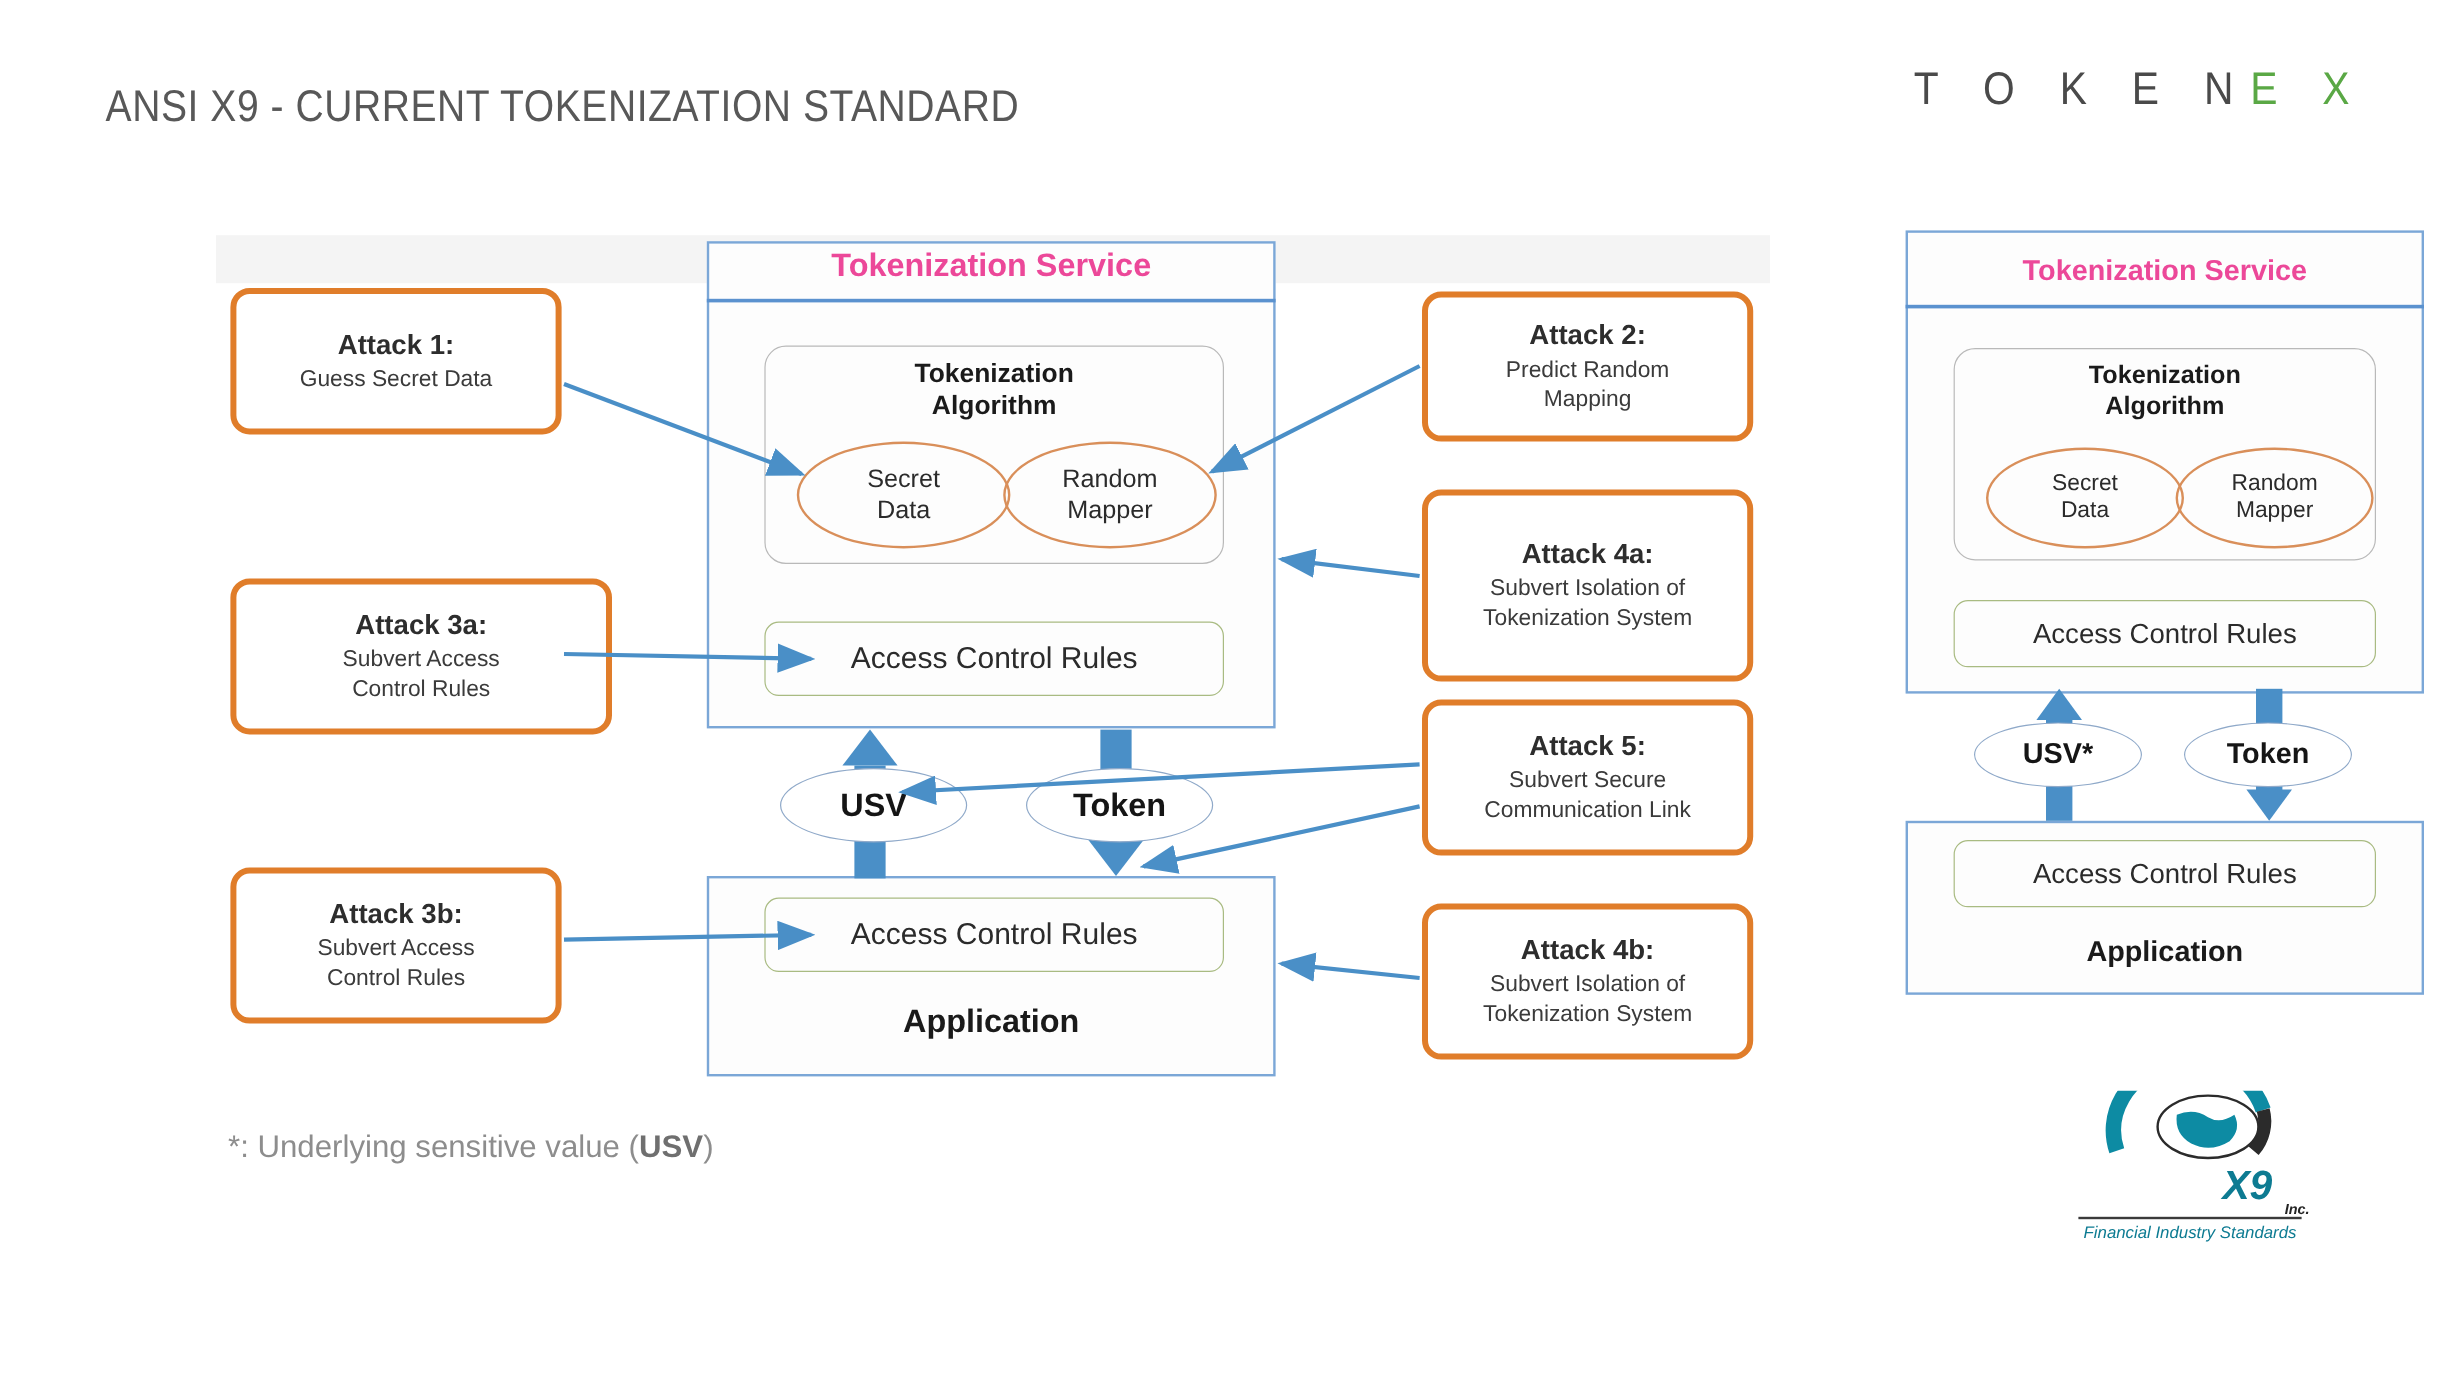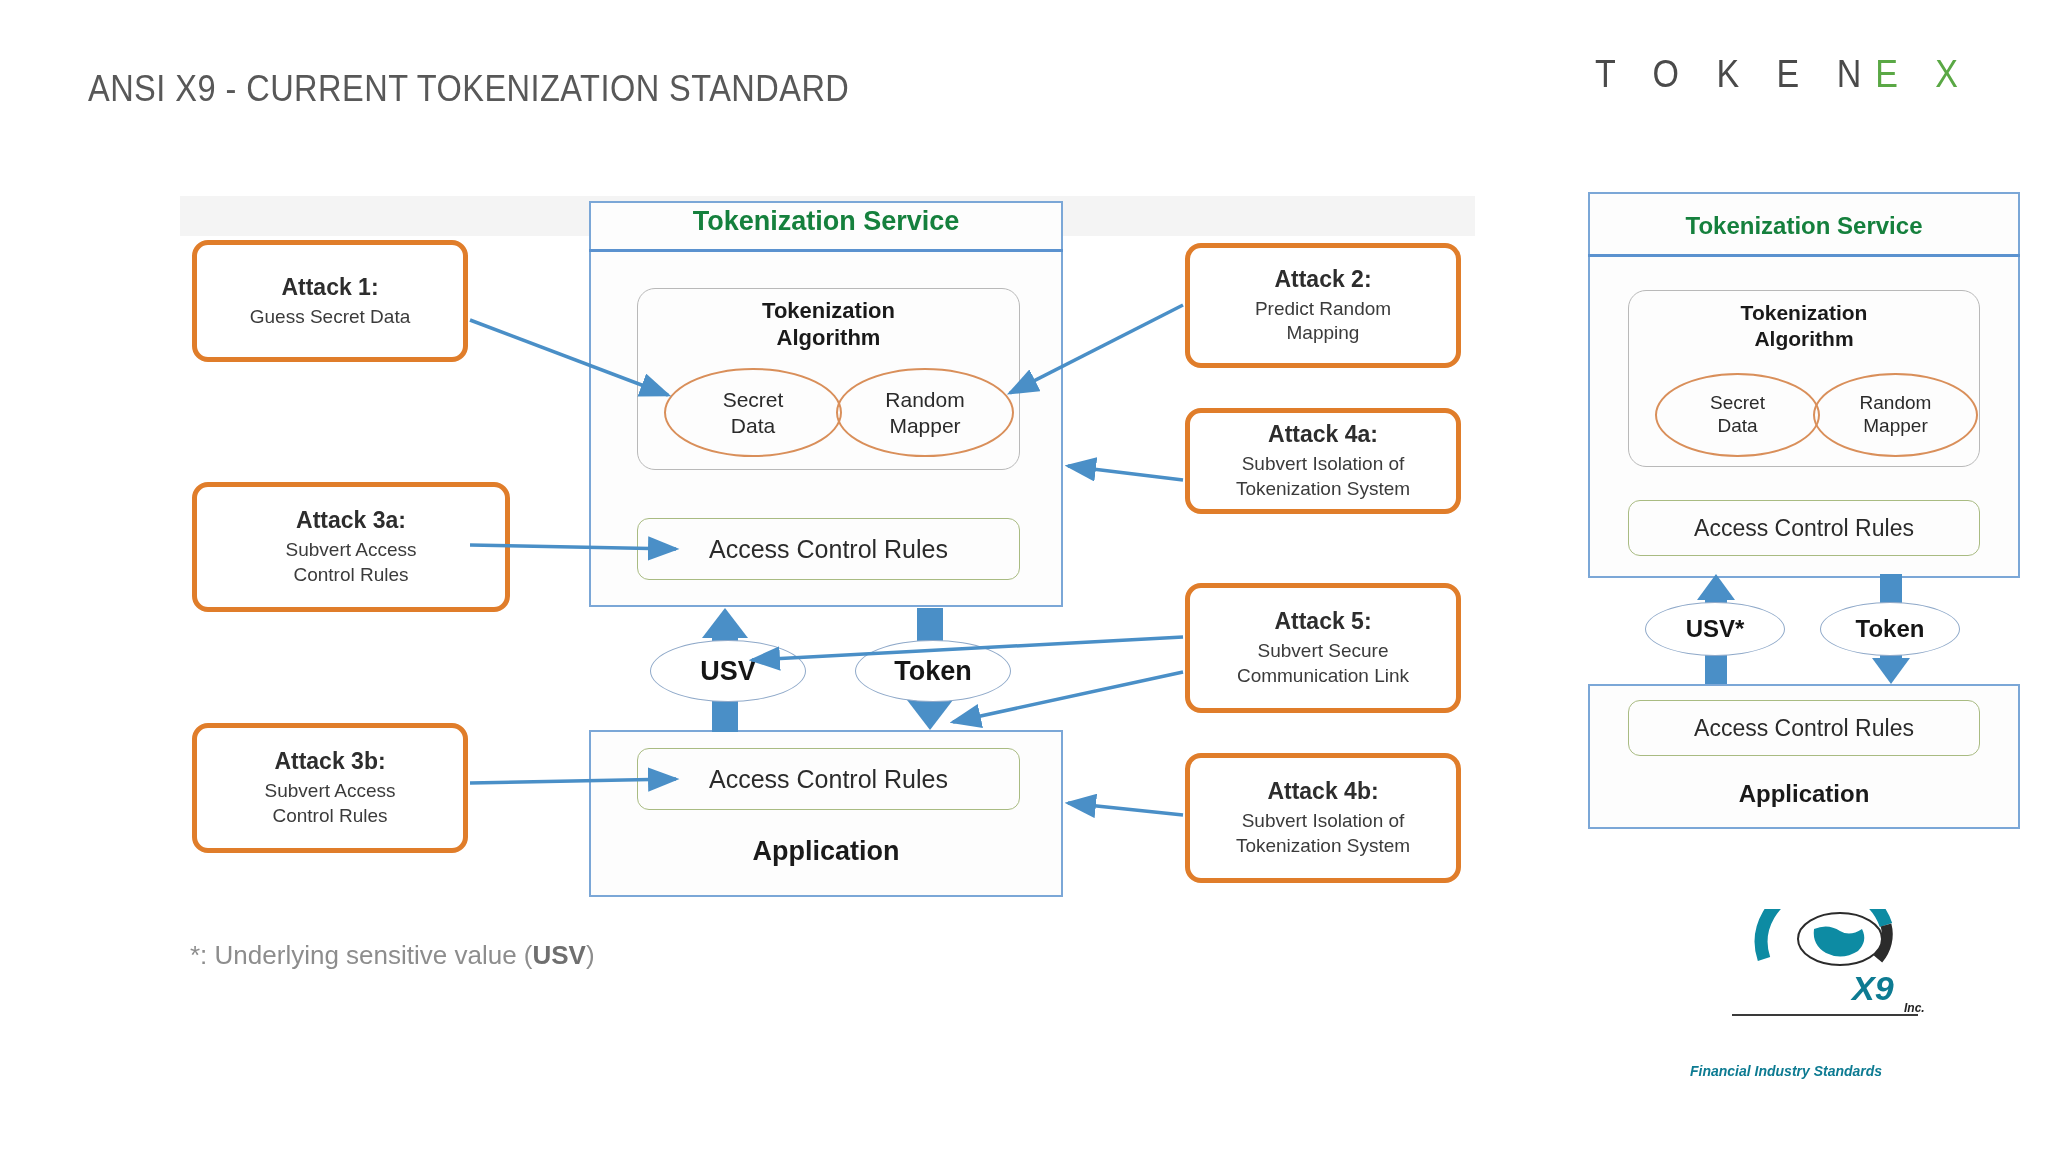--- a/index.html
+++ b/index.html
@@ -34,21 +34,21 @@
   }
   .attack-box .t{font-weight:bold;font-size:23px;line-height:1.25;margin-bottom:3px;}
   .attack-box .s{font-size:19px;line-height:1.3;color:#3b3b3b;}
 
   .svc-box{
     position:absolute;box-sizing:border-box;
     border:2px solid #7ba7d7;background:#fdfdfd;
   }
   .svc-title{
     position:absolute;width:100%;text-align:center;
-    font-weight:bold;color:#15803d;
+    font-weight:bold;color:#ec4899;
   }
   .svc-divider{position:absolute;height:3px;background:#5b92cf;}
 
   .algo-box{
     position:absolute;box-sizing:border-box;
     border:1.5px solid #b9b9b9;border-radius:18px;background:#fdfdfd;
   }
   .algo-title{
     position:absolute;width:100%;text-align:center;
     font-weight:bold;color:#1a1a1a;line-height:1.22;
@@ -104,22 +104,22 @@
   }
   #x9-name .l2{display:block;margin-left:34px;}
   #x9-mark{
     position:absolute;left:162px;top:54px;
     font-weight:bold;font-style:italic;font-size:34px;color:#0d7b92;
   }
   #x9-inc{position:absolute;left:214px;top:86px;font-size:12px;font-weight:bold;
           font-style:italic;color:#232323;}
   #x9-rule{position:absolute;left:42px;top:99px;width:186px;height:2px;background:#3a3a3a;}
   #x9-tag{
-    position:absolute;left:0;top:104px;width:270px;
-    font-size:14px;font-style:italic;font-weight:bold;color:#0d7b92;white-space:nowrap;margin-top:44px;
+    position:absolute;left:0;top:104px;width:270px;text-align:center;
+    font-size:14px;font-style:italic;font-weight:normal;color:#0d7b92;white-space:nowrap;
   }
 </style>
 </head>
 <body>
 
 <div id="page-title">ANSI X9 - CURRENT TOKENIZATION STANDARD</div>
 
 <div id="brand-logo">
   <span class="dark">T O K E N</span><span class="green">E X</span>
 </div>
@@ -190,21 +190,21 @@
   <div class="s">Subvert Access</div>
   <div class="s">Control Rules</div>
 </div>
 
 <div class="attack-box" style="left:1185px;top:243px;width:276px;height:125px;text-align:center;">
   <div class="t">Attack 2:</div>
   <div class="s">Predict Random</div>
   <div class="s">Mapping</div>
 </div>
 
-<div class="attack-box" style="left:1185px;top:408px;width:276px;height:106px;">
+<div class="attack-box" style="left:1185px;top:408px;width:276px;height:160px;">
   <div class="t">Attack 4a:</div>
   <div class="s">Subvert Isolation of</div>
   <div class="s">Tokenization System</div>
 </div>
 
 <div class="attack-box" style="left:1185px;top:583px;width:276px;height:130px;">
   <div class="t">Attack 5:</div>
   <div class="s">Subvert Secure</div>
   <div class="s">Communication Link</div>
 </div>

